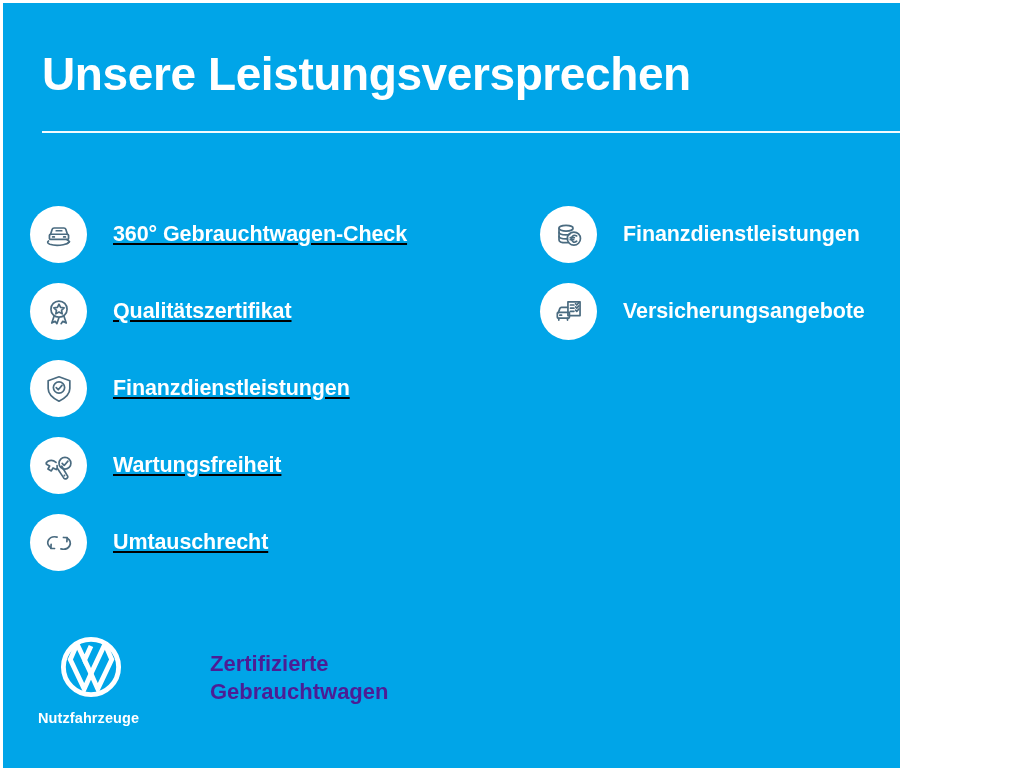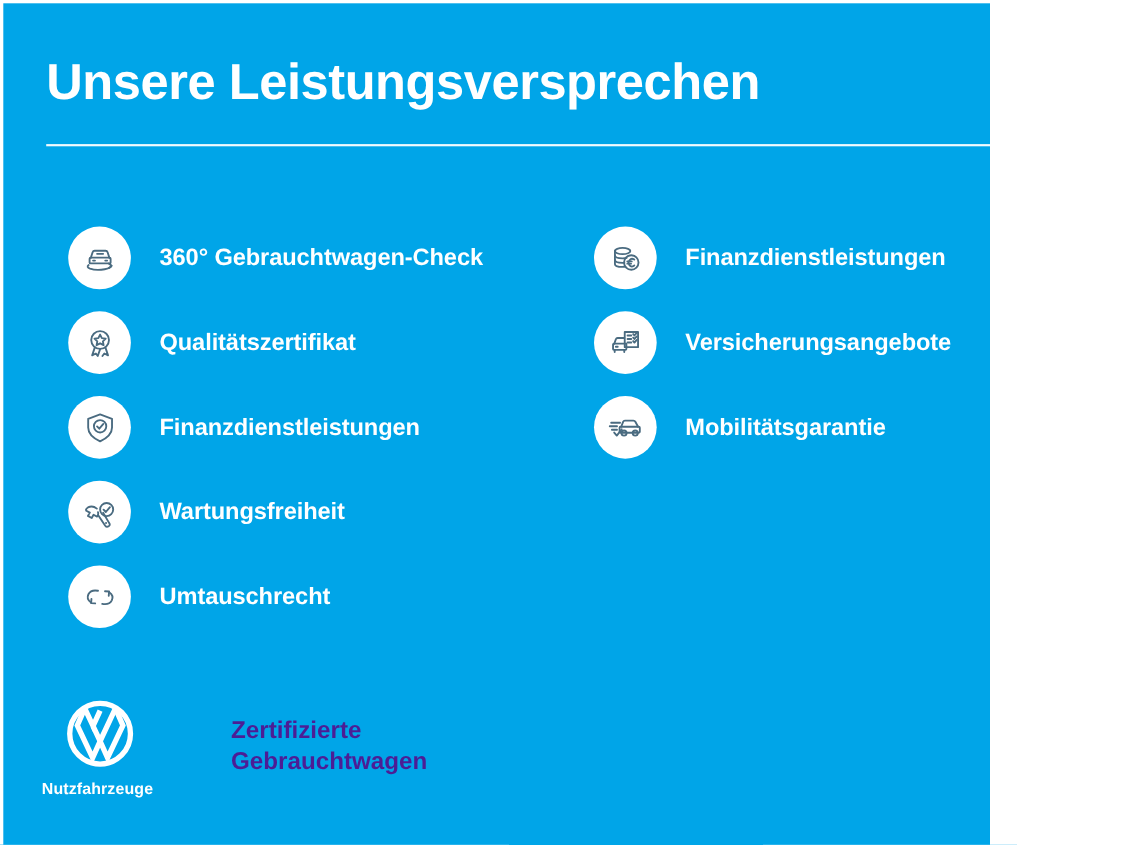--- a/index.html
+++ b/index.html
@@ -69,21 +69,21 @@
     position: absolute;
     left: 0;
     top: 196px;
     width: 1024px;
     display: flex;
   }
   .column {
     display: flex;
     flex-direction: column;
   }
-  #column-left  { width: 520px; padding-left: 62px; box-sizing: border-box; }
+  #column-left  { width: 520px; padding-left: 30px; box-sizing: border-box; text-decoration: underline; }
   #column-right { width: 504px; padding-left: 20px; box-sizing: border-box; }
 
   .promise-item {
     display: flex;
     align-items: center;
     height: 77px;
   }
   .promise-icon {
     flex: 0 0 auto;
     width: 57px;
@@ -277,35 +277,20 @@
             <path d="M17.4 15.4 L20.6 15.4"></path>
             <path d="M22.2 8.2 L23.3 9.4 L25.3 7.2"></path>
             <path d="M22.2 11.2 L23.3 12.4 L25.3 10.2"></path>
             <path d="M22.2 14.2 L23.3 15.4 L25.3 13.2"></path>
           </svg>
         </span>
         <span class="promise-label">Versicherungsangebote</span>
       </div>
 
 
-      <div class="promise-item">
-        <span class="promise-icon">
-          <svg viewBox="0 0 32 32">
-            <path d="M12 15 L13.6 10.8 Q14 9.8 15.1 9.8 L22.4 9.8 Q23.6 9.8 24.1 10.7 L26.4 15"></path>
-            <path d="M10.6 15.8 Q10.6 15 11.5 15 L27 15 Q27.9 15 27.9 15.8 L27.9 19.4 Q27.9 20.1 27.1 20.1 L11.4 20.1 Q10.6 20.1 10.6 19.4 Z"></path>
-            <circle cx="14.4" cy="20.4" r="2.2"></circle>
-            <circle cx="24" cy="20.4" r="2.2"></circle>
-            <path d="M3.4 11.6 L11 11.6"></path>
-            <path d="M2.2 14.6 L8.4 14.6"></path>
-            <path d="M4 17.6 L8.4 17.6"></path>
-            <path d="M6 20 L8.2 22.6 L12.4 17.2"></path>
-          </svg>
-        </span>
-        <span class="promise-label">Mobilitätsgarantie</span>
-      </div>
 
 
     </div>
   </div>
 
   <div id="brand-lockup">
     <div id="brand-mark">
       <svg id="vw-logo" viewBox="0 0 64 64">
         <circle cx="32" cy="32" r="28.5"></circle>
         <path d="M32 10.4 L25.4 24.8 L17.6 8.2"></path>

